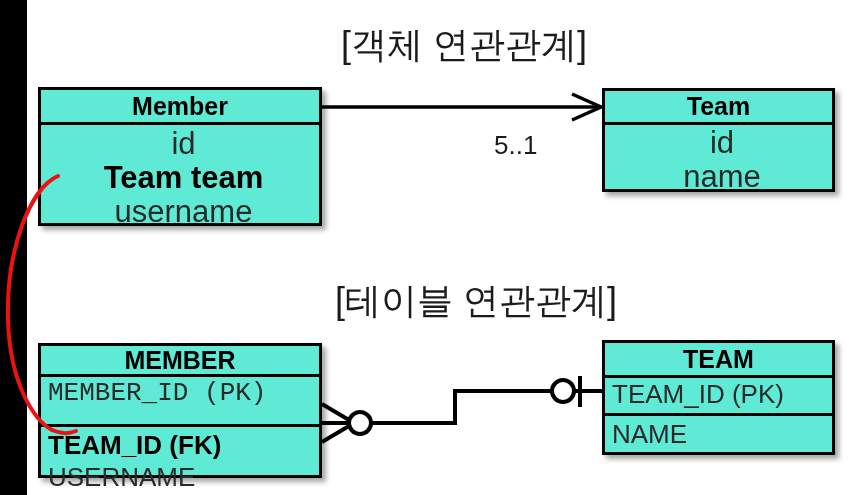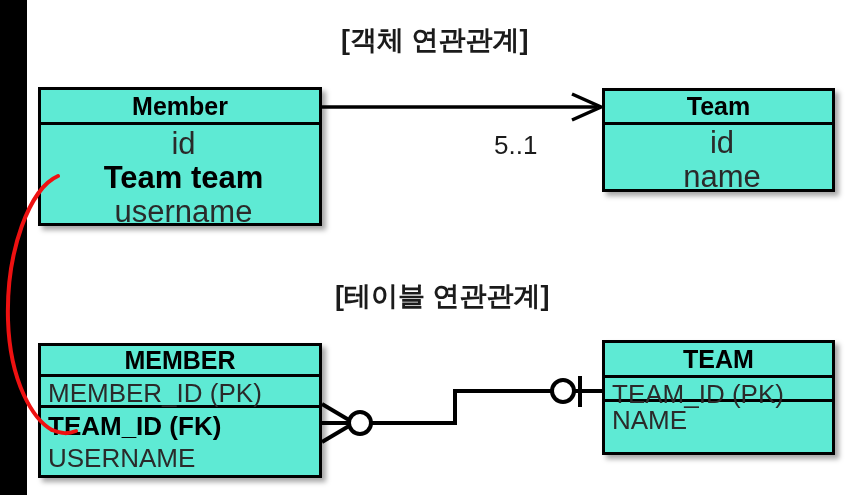--- a/index.html
+++ b/index.html
@@ -22,25 +22,25 @@
     left: 0;
     top: 0;
     width: 27px;
     height: 495px;
     background: #000000;
   }
 
   
   .caption {
     position: absolute;
-    font-size: 27px;
+    font-size: 36px;
     line-height: 1;
     color: #1b1b1b;
     white-space: nowrap;
-    font-weight: 700;
+    font-weight: 400;
   }
 
   
   .entity {
     position: absolute;
     box-sizing: border-box;
     background: #5eead4;
     border: 3px solid #000000;
     box-shadow: 4px 4px 5px rgba(0,0,0,0.35);
   }
@@ -120,32 +120,32 @@
       <span class="attr">name</span>
     </div>
   </div>
 
   <div class="multiplicity" style="left:494px; top:130px;">5..1</div>
 
   <div class="caption" style="left:335px; top:283px;">[테이블 연관관계]</div>
 
   <div class="entity erd-font" style="left:38px; top:343px; width:284px; height:135px;">
     <div class="ent-header" style="height:31px;">MEMBER</div>
-    <div class="ent-section ruled" style="height:31px;">
+    <div class="ent-section ruled" style="height:50px;font-family:Liberation Mono, monospace;">
       <span class="attr">MEMBER_ID (PK)</span>
     </div>
     <div class="ent-section" style="padding-top:2px;">
       <span class="attr bold">TEAM_ID (FK)</span>
       <span class="attr">USERNAME</span>
     </div>
   </div>
 
   <div class="entity erd-font" style="left:602px; top:340px; width:233px; height:115px;">
     <div class="ent-header" style="height:35px;">TEAM</div>
-    <div class="ent-section ruled" style="height:24px;">
+    <div class="ent-section ruled" style="height:38px;">
       <span class="attr">TEAM_ID (PK)</span>
     </div>
     <div class="ent-section" style="padding-top:2px;">
       <span class="attr">NAME</span>
     </div>
   </div>
 
   <svg class="overlay" viewBox="0 0 849 495">
 
     <g>

